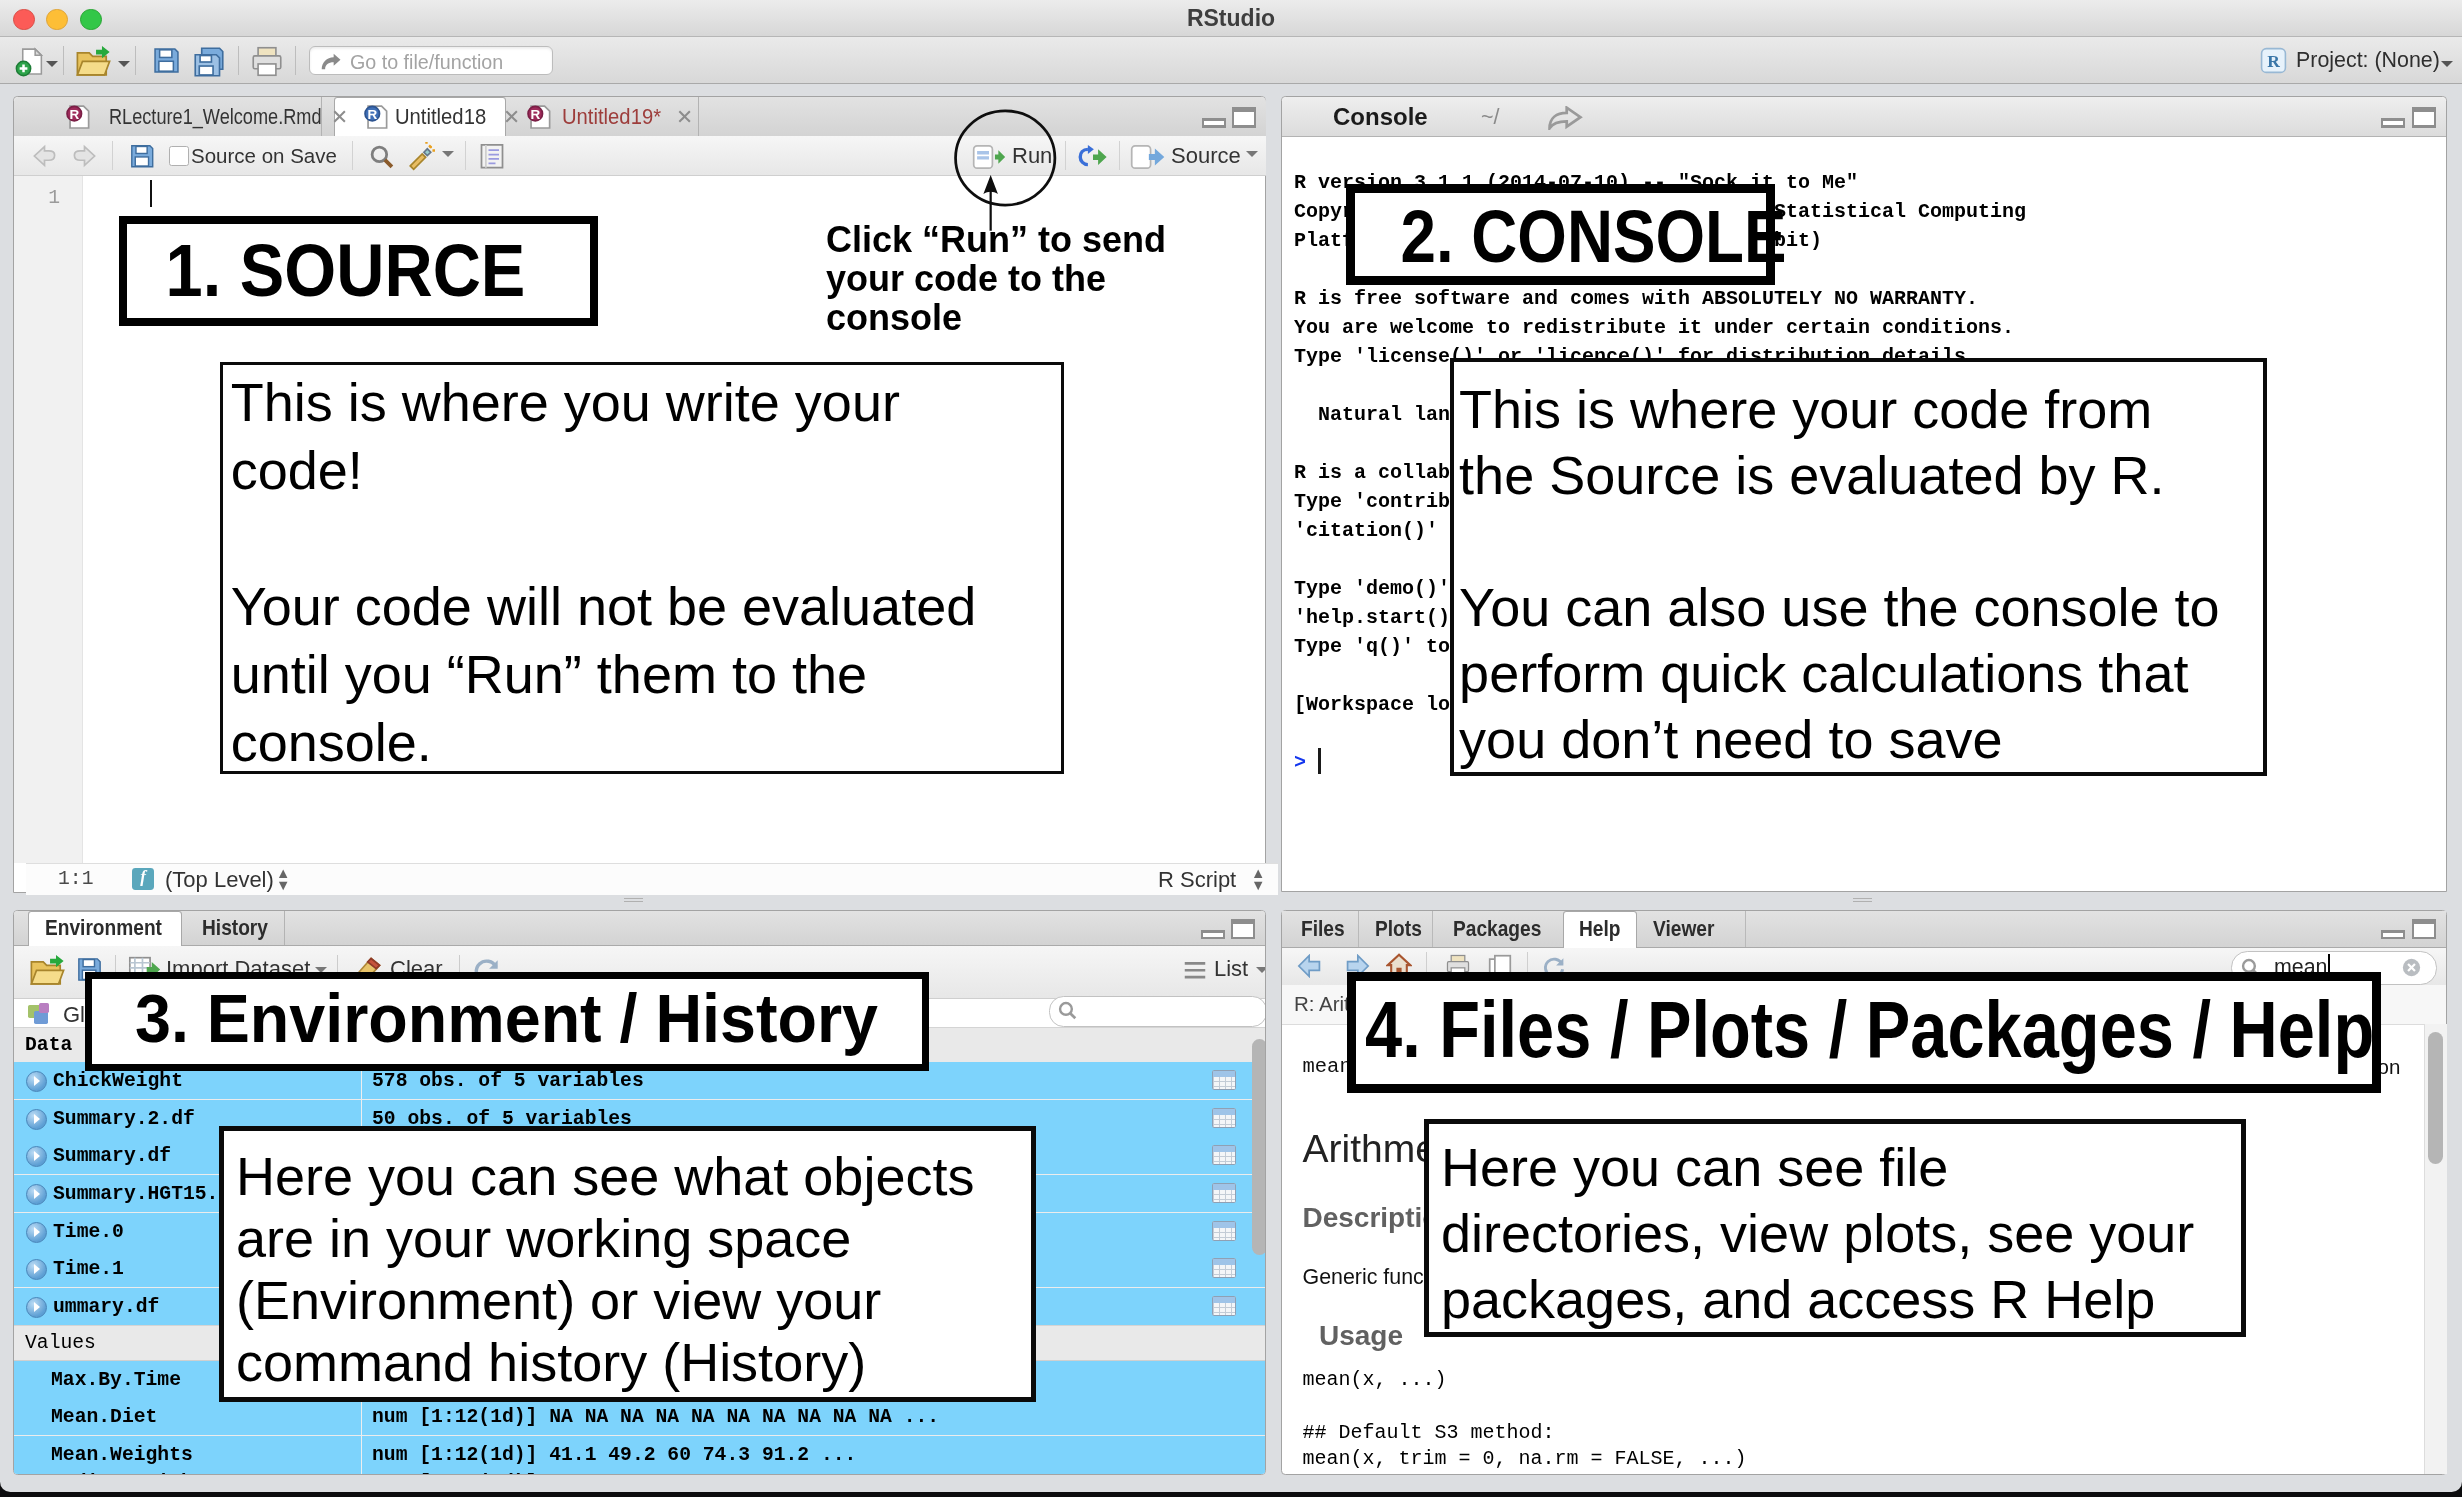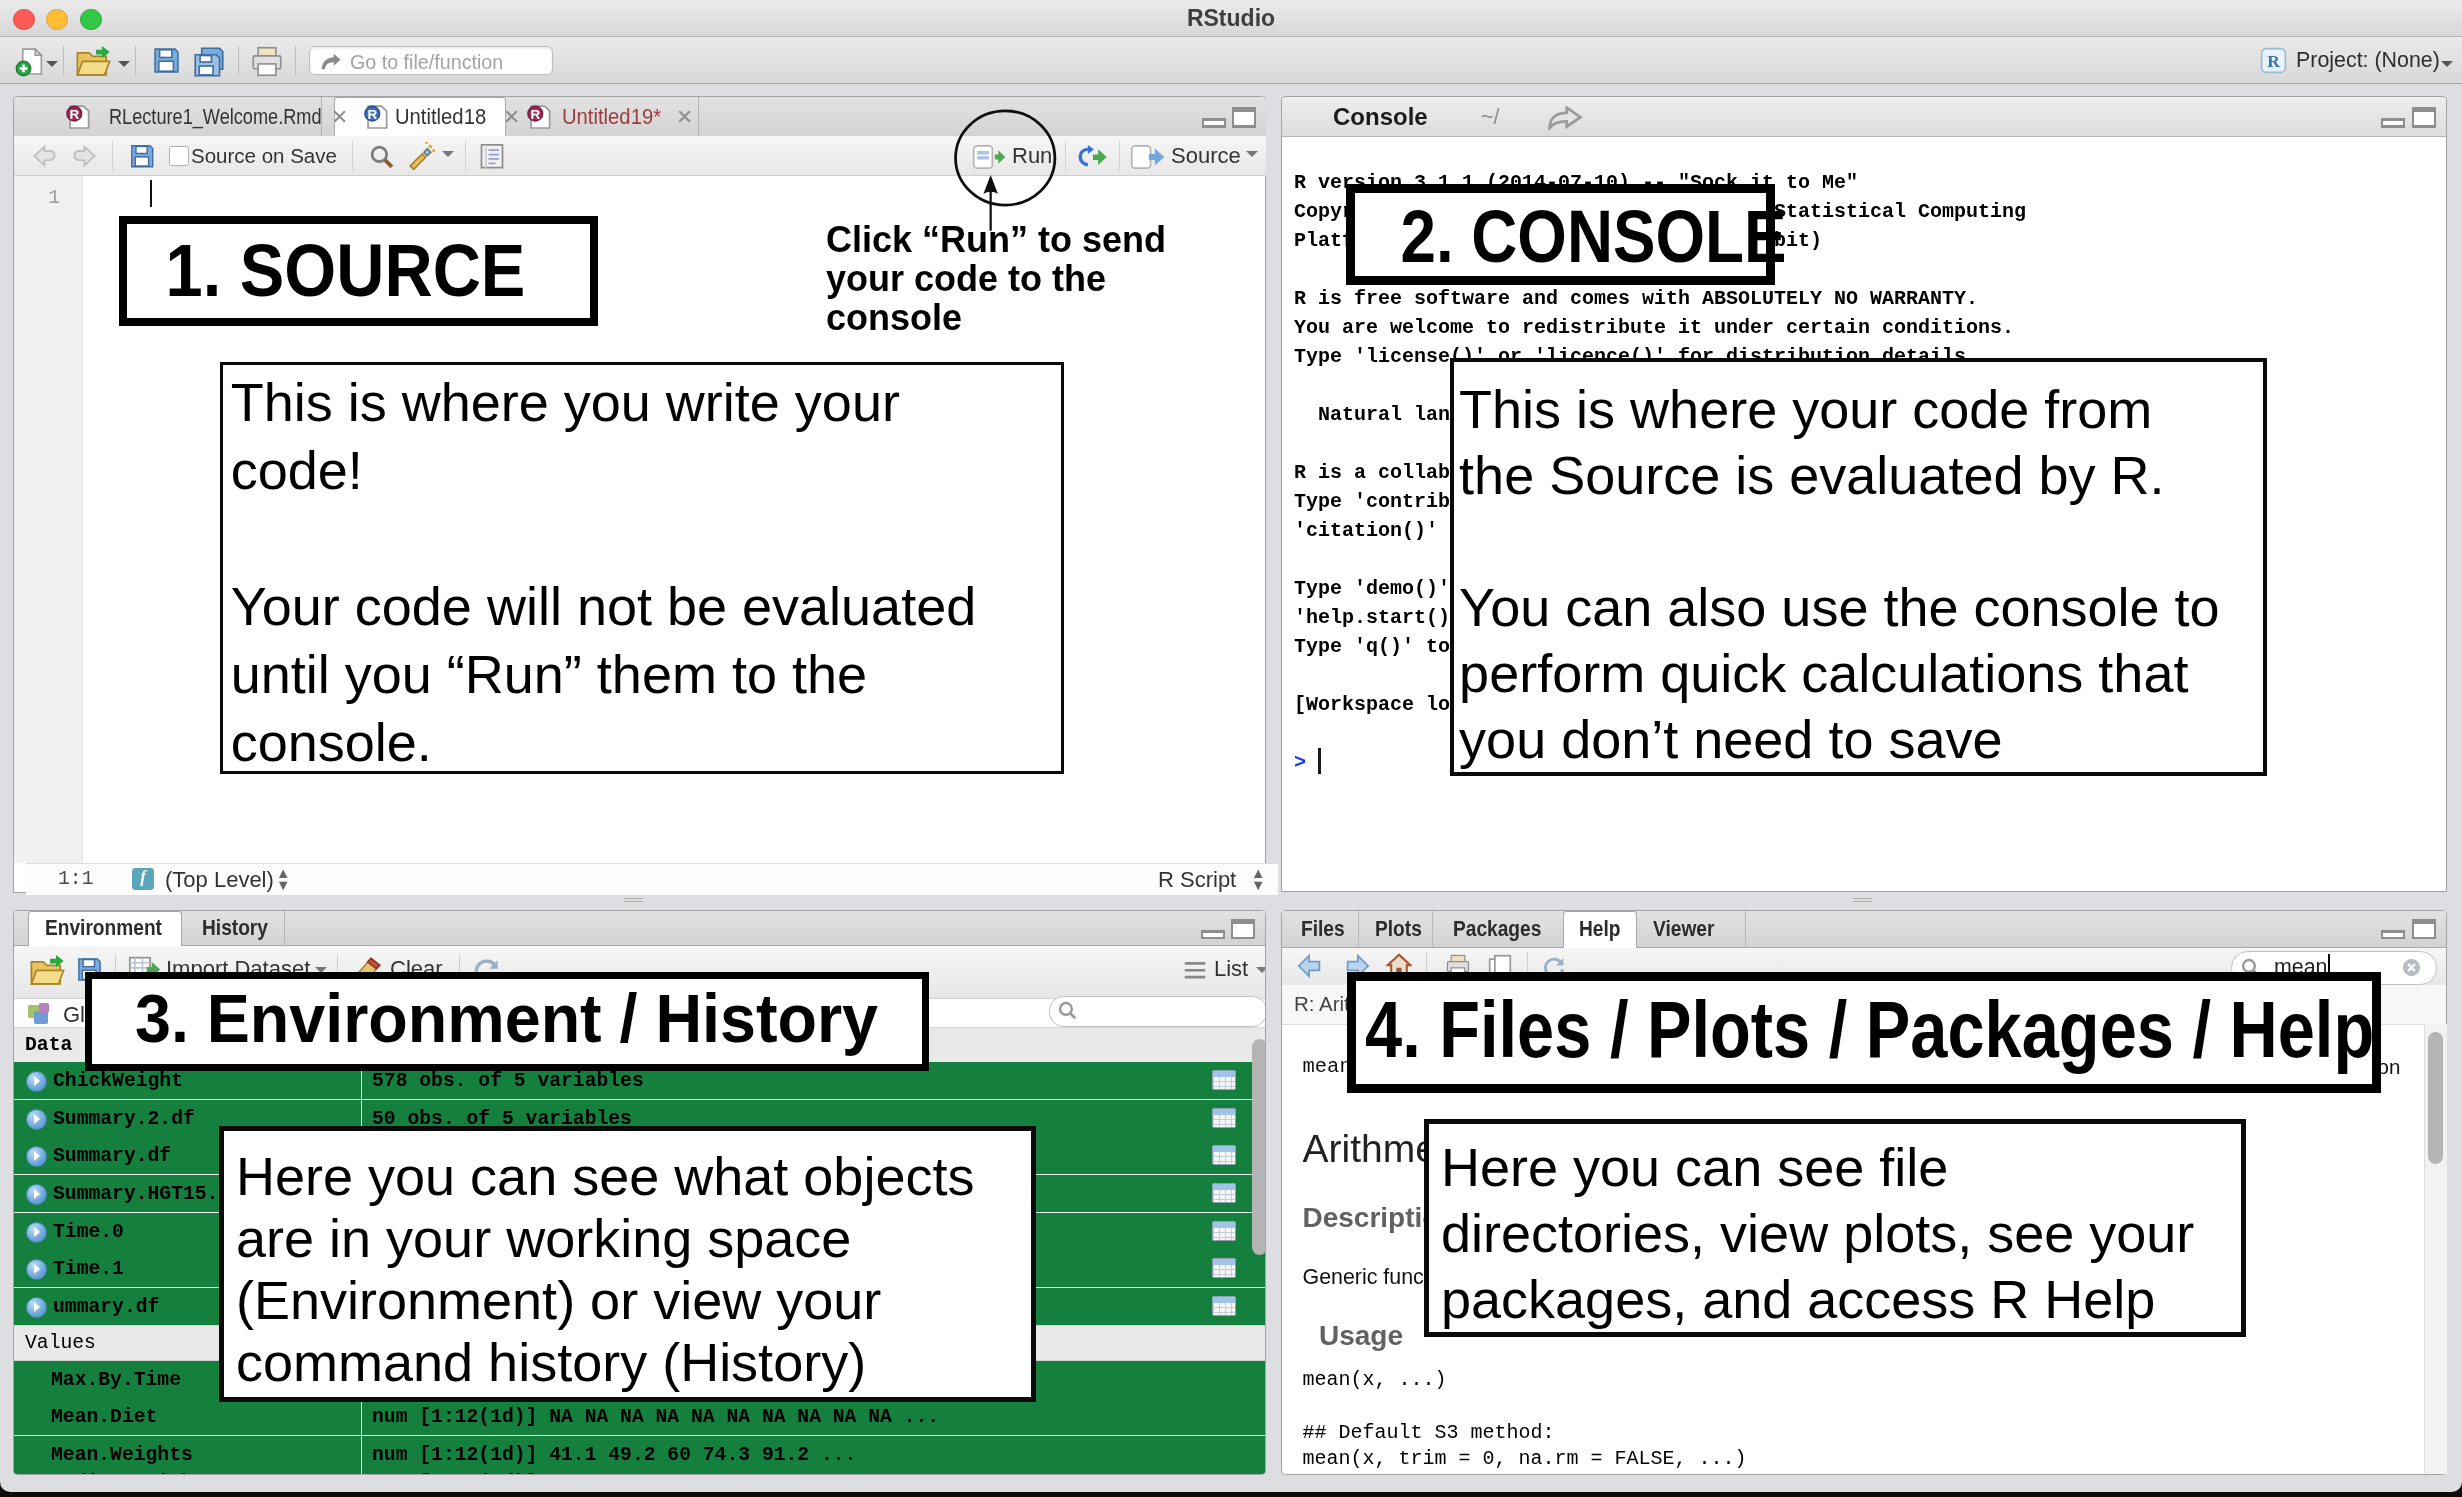--- a/index.html
+++ b/index.html
@@ -40,21 +40,21 @@
   .anntitle{font-weight:bold;color:#000;font-size:79px;letter-spacing:0px;white-space:nowrap;}
   .annbody{color:#000;font-size:54px;line-height:68px;white-space:nowrap;}
   .caret{width:0;height:0;border-left:6px solid transparent;border-right:6px solid transparent;
          border-top:6.8px solid #555;}
   .tabbar{background:linear-gradient(#e2e2e2,#d3d3d3);border-bottom:0.9px solid #aaaaaa;}
   .tab-act{background:#fff;border:0.9px solid #a8a8a8;border-bottom:none;border-radius:3.4px 3.4px 0 0;box-sizing:border-box;}
   .tabtxt{font-size:22px;color:#333;white-space:nowrap;}
   .btabtxt{font-size:22px;font-weight:bold;color:#2c2c2c;white-space:nowrap;transform:scaleX(.87);transform-origin:left;}
   .xclose{font-size:20.5px;color:#8d8d8d;}
   .etool{background:linear-gradient(#f6f6f6,#e7e7e7);border-bottom:0.9px solid #cfcfcf;}
-  .erow{left:0;width:1252px;height:38px;border-bottom:0.9px solid #ececec;box-sizing:border-box;background:#15803d;}
+  .erow{left:0;width:1252px;height:38px;border-bottom:0.9px solid #ececec;box-sizing:border-box;background:#7dd3fc;}
   .erow::before{content:"";position:absolute;left:347px;top:0;height:100%;width:0.9px;background:#eeeeee;}
   .ename{position:absolute;left:39px;top:7.7px;font-family:"Liberation Mono",monospace;font-weight:bold;font-size:19.7px;color:#000;white-space:pre;}
   .eval{position:absolute;left:358px;top:7.7px;font-family:"Liberation Mono",monospace;font-weight:bold;font-size:19.7px;color:#000;white-space:pre;}
   .eplay{position:absolute;left:12px;top:8.6px;width:19px;height:19px;border-radius:50%;
      background:radial-gradient(circle at 35% 30%,#bcdcf5,#5d9fd4 70%);border:0.9px solid #4a85b8;}
   .eplay::after{content:"";position:absolute;left:6.8px;top:4.3px;width:0;height:0;
      border-left:6.8px solid #fff;border-top:5.1px solid transparent;border-bottom:5.1px solid transparent;}
   .egrid{position:absolute;left:1198px;top:7.7px;width:24px;height:20.5px;
      background:
        linear-gradient(#9fc4e8,#9fc4e8) 0 0/100% 6px no-repeat,

